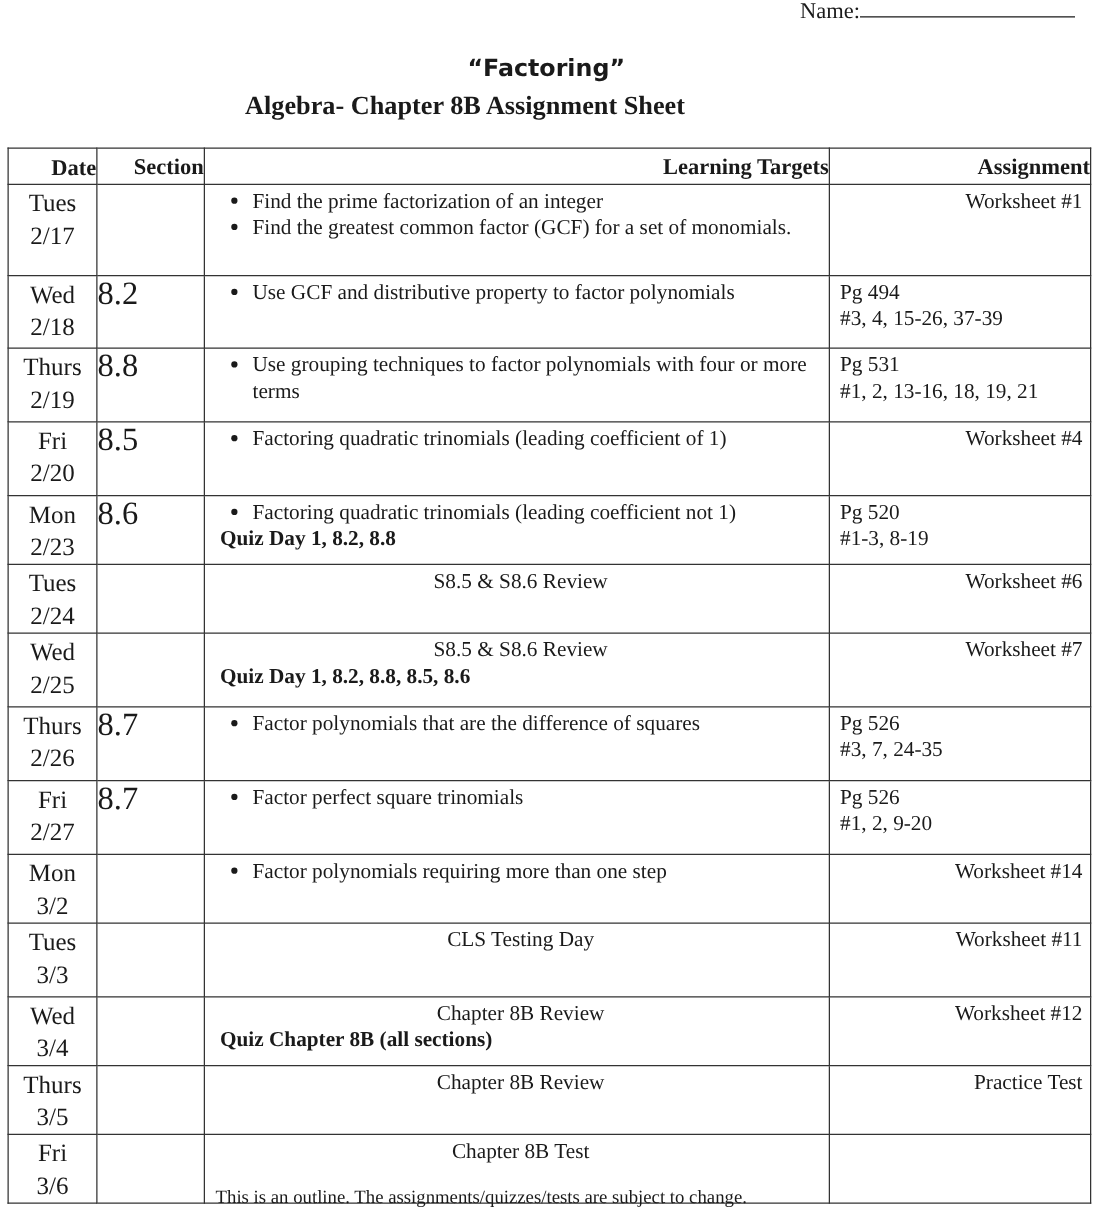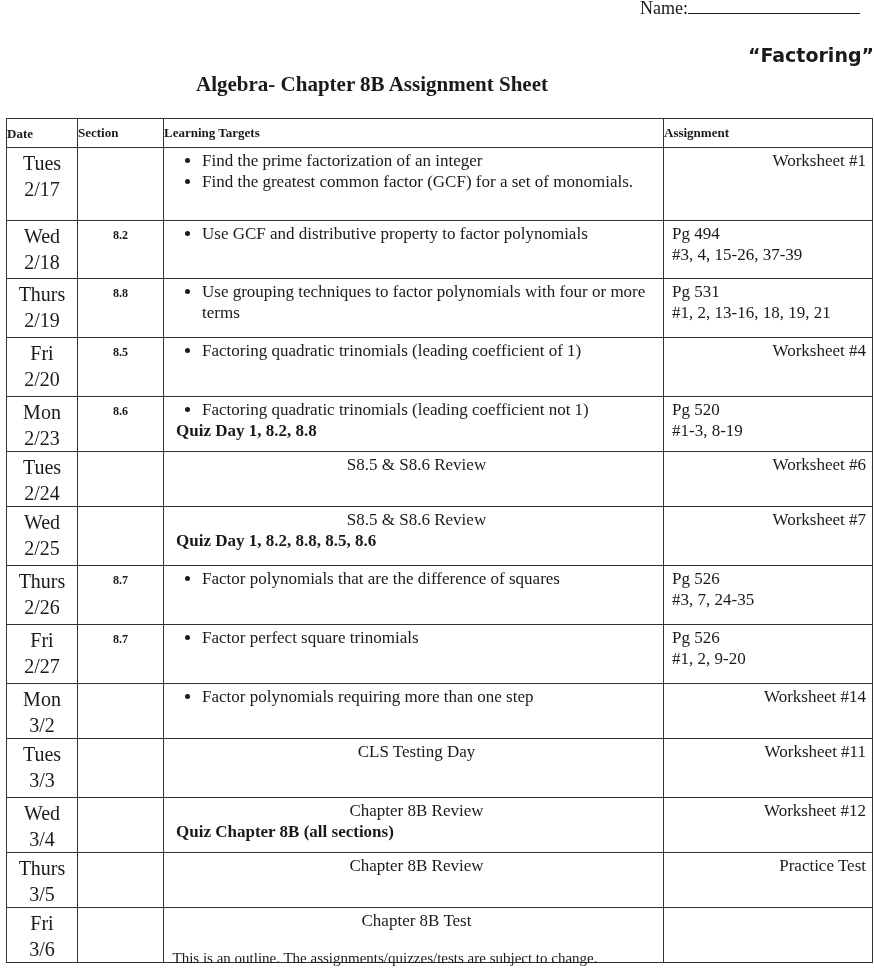--- a/index.html
+++ b/index.html
@@ -1,29 +1,29 @@
 <!DOCTYPE html>
 <html><head>
 <meta charset="utf-8">
 <style>
   html, body { margin: 0; padding: 0; background: #ffffff; }
   body { width: 874px; height: 970px; position: relative; overflow: hidden;
          font-family: "Liberation Serif", "DejaVu Serif", serif; color: #1a1a1a; }
   .name-line { position: absolute; top: -2px; left: 640px; font-size: 18px; white-space: nowrap; }
   .name-line .blank { display: inline-block; width: 172px; border-bottom: 1.5px solid #1a1a1a; height: 14px; vertical-align: baseline; }
-  .title1 { position: absolute; top: 44px; left: 0; width: 874px; text-align: right;
+  .title1 { position: absolute; top: 44px; left: 0; width: 874px; text-align: center;
             font-family: "DejaVu Sans", sans-serif; font-weight: bold; font-size: 19px; }
   .title2 { position: absolute; top: 72px; left: 0; width: 744px; text-align: center;
             font-weight: bold; font-size: 21px; }
   table.sheet { position: absolute; top: 118px; left: 6px; width: 862px; border-collapse: collapse;
                 table-layout: fixed; font-size: 17px; }
   table.sheet td, table.sheet th { border: 1.5px solid #333; vertical-align: top; padding: 0; }
-  table.sheet th { font-weight: bold; font-size: 13px; height: 26px; text-align: left; vertical-align: middle; }
+  table.sheet th { font-weight: bold; font-size: 18px; height: 26px; text-align: right; vertical-align: middle; }
   .c-date { width: 70px; text-align: center; font-size: 20px; line-height: 26px; padding-top: 2px !important; }
-  .c-sec  { width: 85px; text-align: center; font-size: 12px; line-height: 24px; padding-top: 2px !important; font-weight: bold; }
+  .c-sec  { width: 85px; text-align: left; font-size: 26px; line-height: 24px; padding-top: 2px !important; }
   .c-lt   { width: 499px; padding: 2px 6px 0 12px !important; line-height: 21px; }
   .c-as   { width: 208px; padding: 2px 6px 0 8px !important; line-height: 21px; }
   .c-as.center { text-align: right; }
   ul.targets { margin: 0; padding-left: 26px; list-style: disc; }
   ul.targets li { margin: 0; }
   .center-line { text-align: center; }
   .bold-line { text-align: left; font-weight: bold; }
   .footer { position: absolute; top: 950px; left: 0; width: 770px; text-align: center; font-size: 15px; }
 </style>
 </head>

